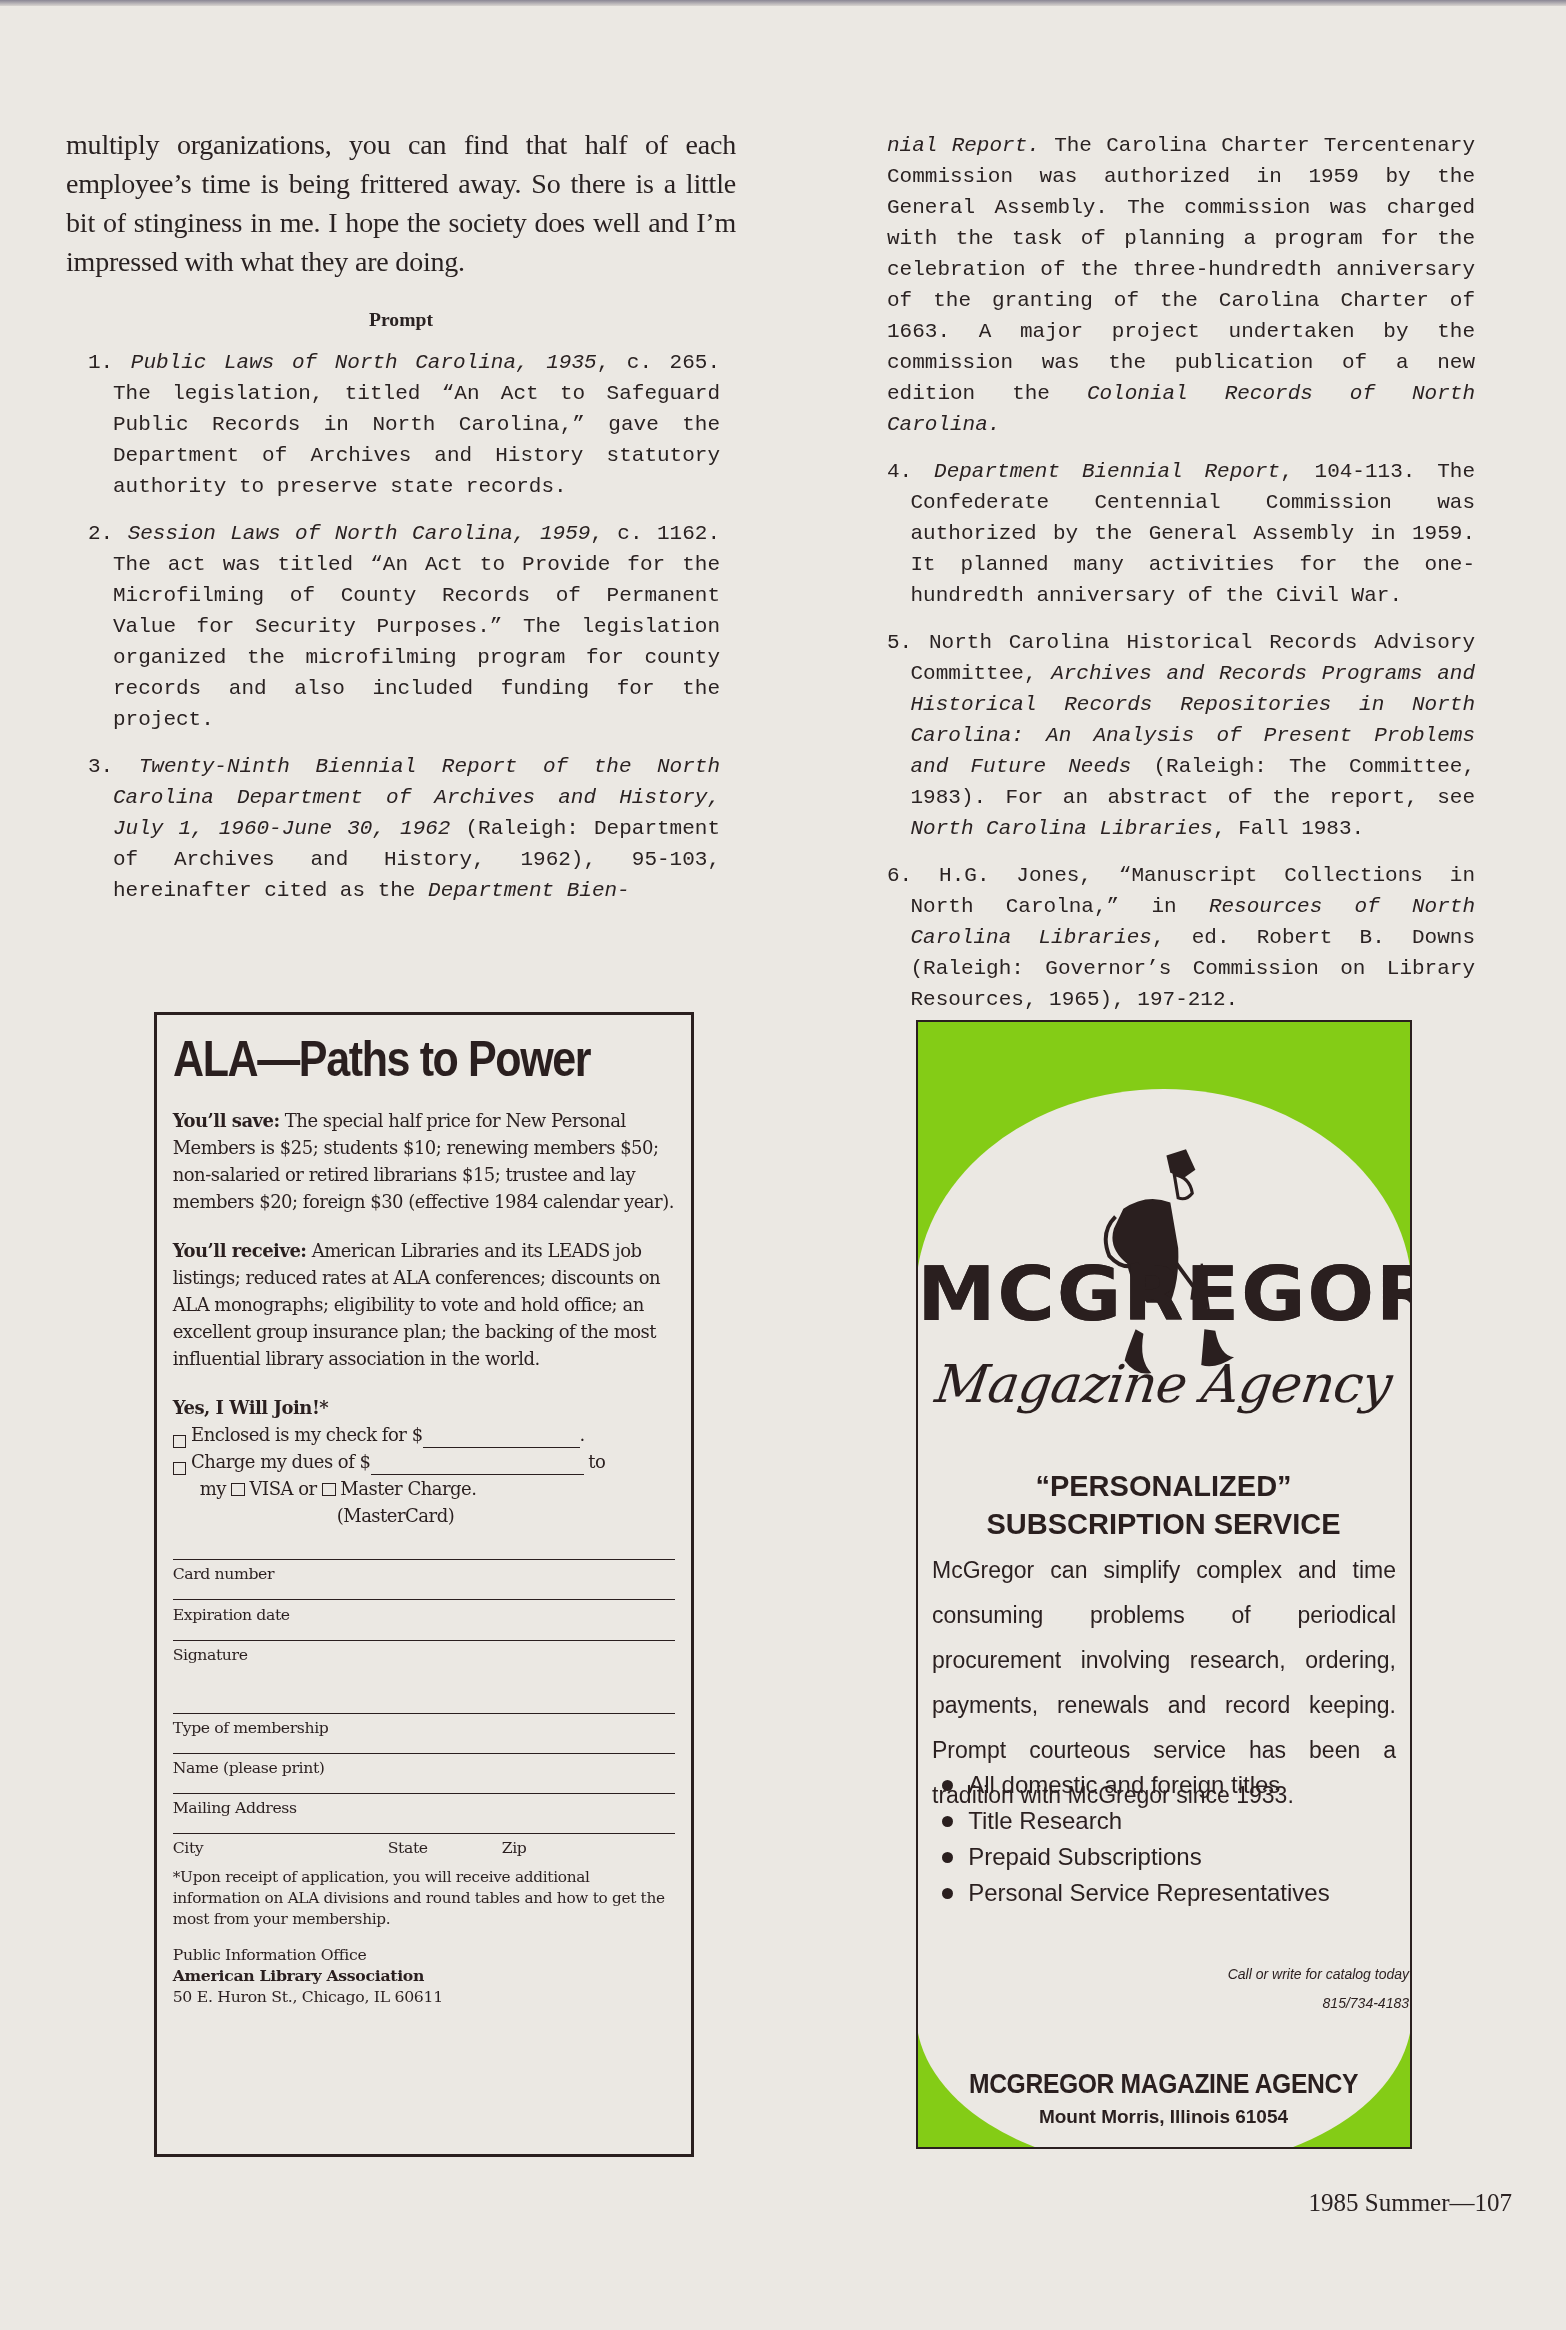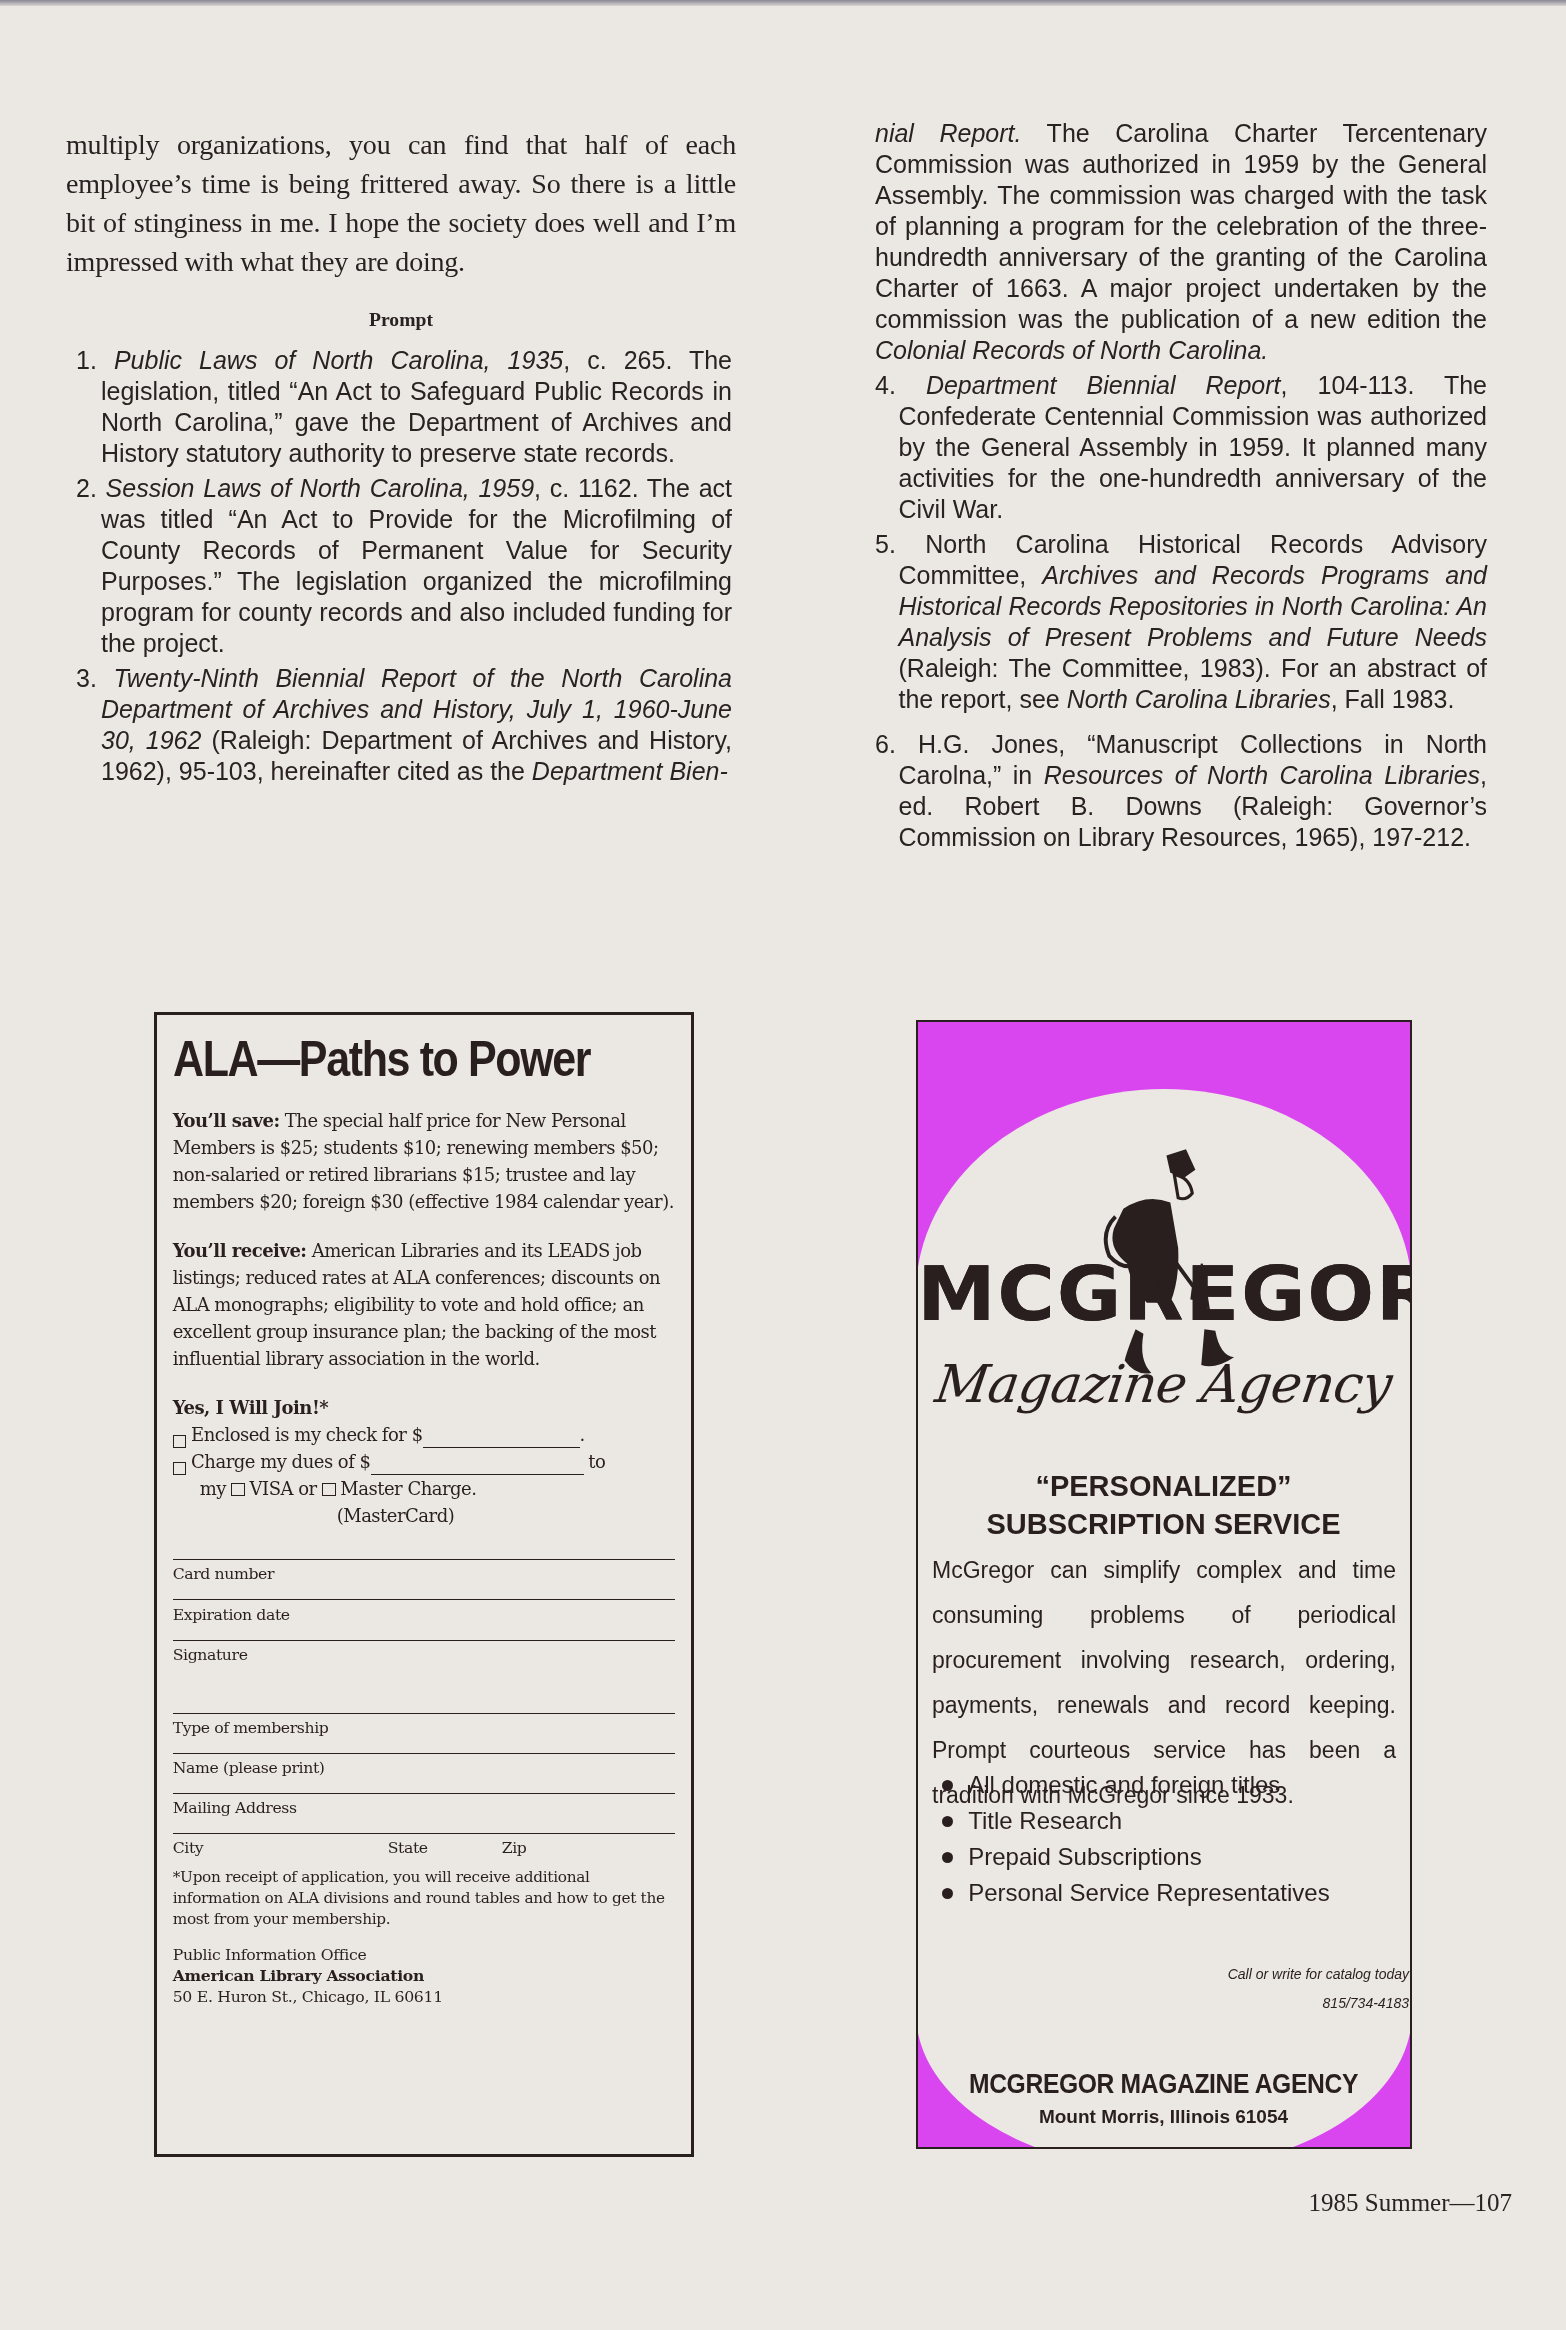--- a/index.html
+++ b/index.html
@@ -18,22 +18,22 @@
     .body-para {
       font-family: "Liberation Serif", serif;
       font-size: 28px; line-height: 39px; margin: 0; text-align: justify;
       letter-spacing: -0.2px;
     }
     .notes-heading {
       font-family: "Liberation Serif", serif; font-weight: bold;
       font-size: 19.6px; text-align: center; margin: 28px 0 14px 0;
     }
     .note {
-      font-family: Liberation Sans, sans-serif;
-      font-size: 25px; line-height: 31px; margin: 4px; text-align: justify;
+      font-family: Liberation Mono, monospace;
+      font-size: 21px; line-height: 31px; margin: 16px; text-align: justify;
       padding-left: 31px; text-indent: -25px;
     }
     .note i { font-style: italic; }
     .col-right .note { padding-left: 23.5px; text-indent: -23.5px; }
     .col-right .note.cont { padding-left: 0; text-indent: 0; }
     .note + .note { margin-top: 0; }
     .col-right .gap { margin-top: 14px; }
 
     
     .ala-ad {
@@ -57,21 +57,21 @@
     .form-field { border-top: 1.6px solid #2a1f1f; margin-top: 14px; padding-top: 3.1px; font-size: 15.7px; line-height: 22px; letter-spacing: -0.4px; }
     .form-field.tall { margin-top: 47px; }
     .city-row { display: flex; font-size: 15.7px; }
     .ala-footnote { font-size: 15.3px; line-height: 21px; margin: 7.8px 0 14px 0; letter-spacing: -0.3px; }
     .ala-address { font-size: 15.7px; line-height: 21px; letter-spacing: -0.3px; }
 
     
     .mcg-ad {
       position: absolute; left: 916px; top: 1020px; width: 496px; height: 1129px;
       border: 2.3px solid #2a1f1f; box-sizing: border-box; overflow: hidden;
-      background: #d946ef;
+      background: #84cc16;
       padding-left: 38px;
     }
     .mcg-arch {
       position: absolute; left: -1.6px; top: 67px; width: 496px; height: 1081px;
       background: #ebe8e3;
       border-radius: 248px 248px 50% 50% / 204px 204px 157px 157px;
     }
     .mcg-inner { position: absolute; left: 0; top: 0; width: 491px; height: 1125px; font-family: "Liberation Sans", sans-serif; color: #2a1f1f; }
     .mcg-figure { position: absolute; left: 174px; top: 124px; width: 141px; height: 251px; }
     .mcg-logo {

